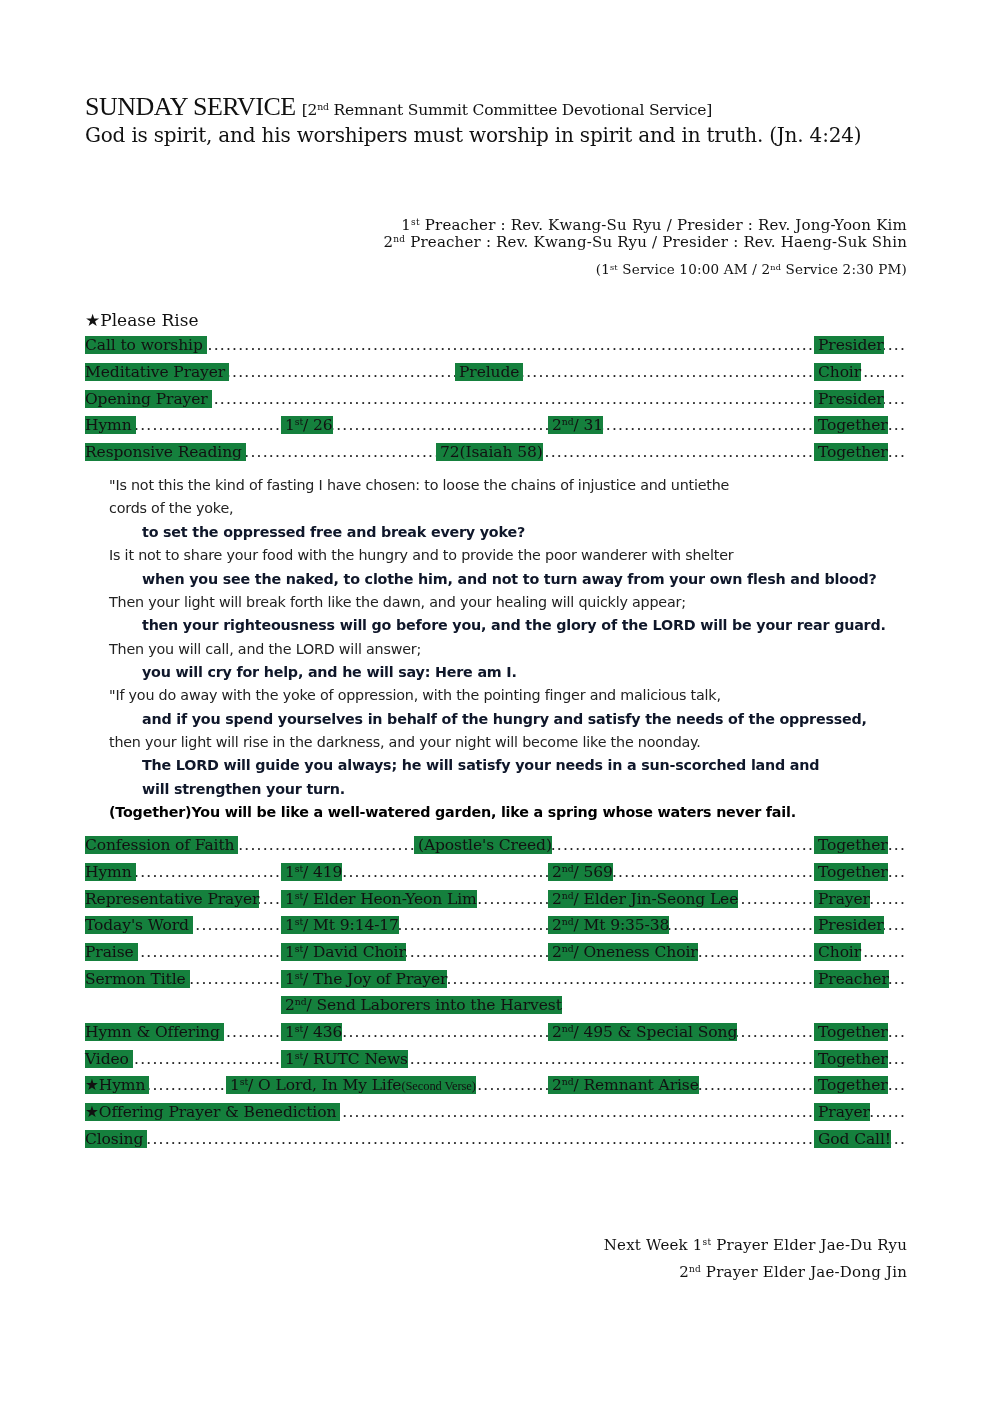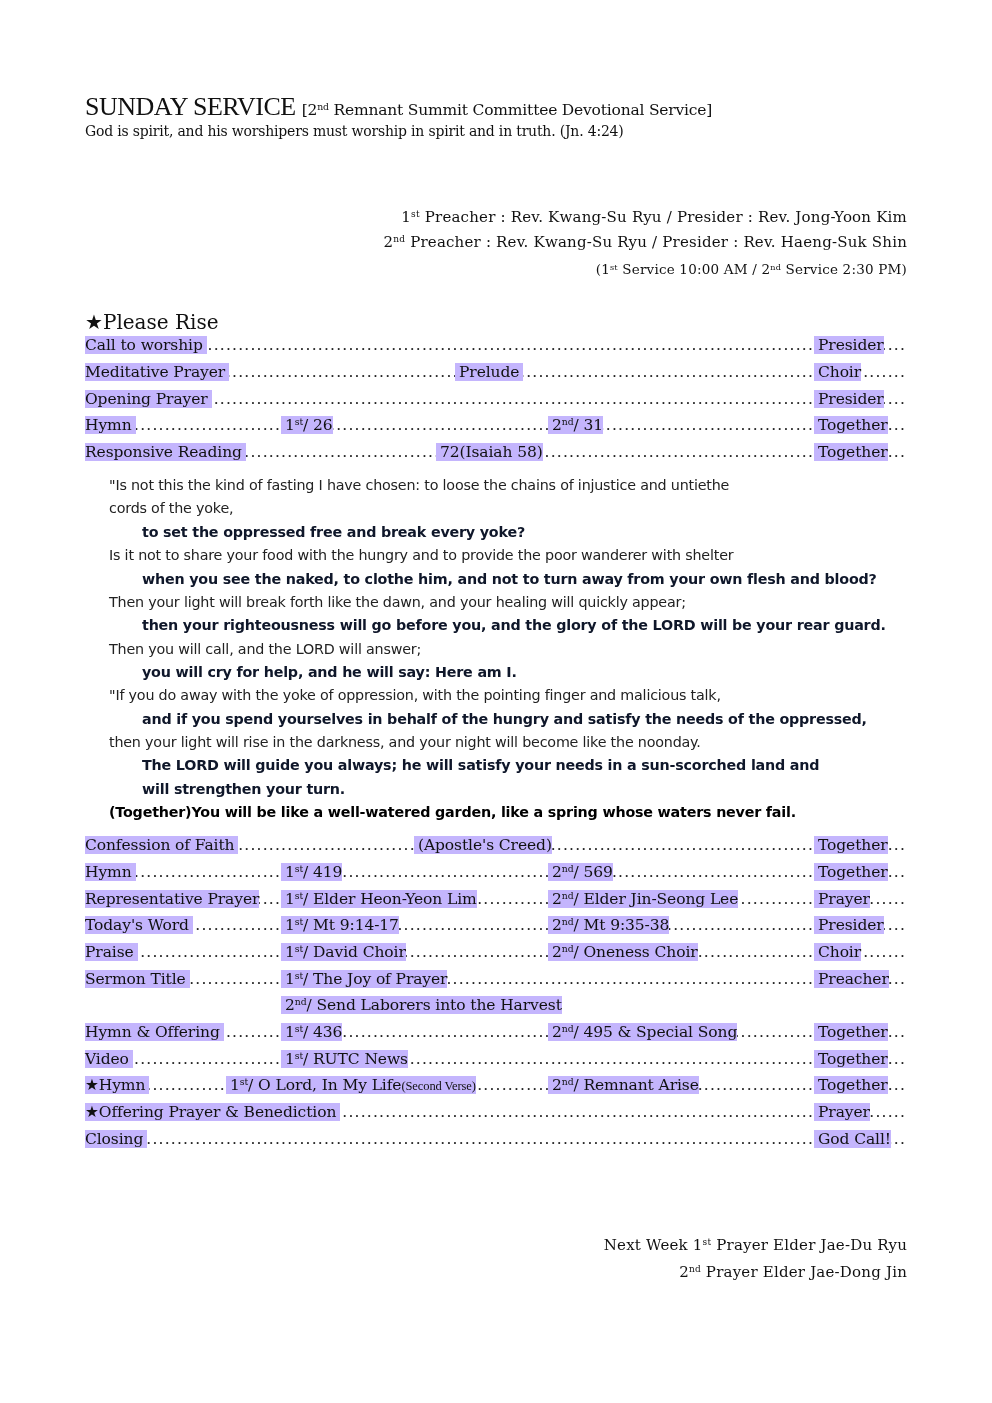--- a/index.html
+++ b/index.html
@@ -1,49 +1,49 @@
 <!DOCTYPE html>
 <html><head>
 <meta charset="utf-8">
 <style>
   html, body { margin: 0; padding: 0; background: #ffffff; }
   body { width: 992px; height: 1403px; position: relative; overflow: hidden; color: #111; font-family: "DejaVu Serif", serif; }
   .abs { position: absolute; white-space: nowrap; }
   sup { font-size: 0.6em; vertical-align: 0.55em; line-height: 0; }
   .title { left: 85px; top: 92px; font-family: "Liberation Serif", serif; font-size: 26px; letter-spacing: -0.5px; }
   .title .sub { font-family: "DejaVu Serif", serif; font-size: 15.5px; letter-spacing: -0.2px; }
-  .verse { left: 85px; top: 123px; font-size: 14px; letter-spacing: -0.2px; }
+  .verse { left: 85px; top: 123px; font-size: 20px; letter-spacing: -0.2px; }
   .right { right: 85px; text-align: right; font-size: 15px; letter-spacing: 0.2px; }
   .times { font-size: 13.5px; }
 
   .row { position: absolute; left: 85px; width: 822px; height: 22px; font-size: 15.5px; letter-spacing: -0.1px; }
-  .row .cell { position: absolute; top: 0; white-space: nowrap; background: #c4b5fd; padding-right: 4px; }
+  .row .cell { position: absolute; top: 0; white-space: nowrap; background: #15803d; padding-right: 4px; }
   .row .lead { position: absolute; top: 0; left: 0; right: 0; overflow: hidden; white-space: nowrap; color: #222; letter-spacing: 1.2px; }
   .row .cell.r { padding-right: 0; padding-left: 4px; }
   .small { font-size: 12.5px; font-family: "Liberation Serif", serif; }
 
   .reading { position: absolute; font-family: "DejaVu Sans", sans-serif; font-size: 14.3px; white-space: nowrap; letter-spacing: -0.2px; }
   .reading.l { left: 109px; font-weight: normal; color: #222; }
   .reading.p { left: 142px; font-weight: bold; color: #0f172a; }
   .reading.t { left: 109px; font-weight: bold; color: #000; }
 </style>
 </head>
 <body>
 
 <div class="abs title">
   <span>SUNDAY SERVICE</span>
   <span class="sub"><span>[2</span><sup>nd</sup><span> Remnant Summit Committee Devotional Service]</span></span>
 </div>
 <div class="abs verse">God is spirit, and his worshipers must worship in spirit and in truth. (Jn. 4:24)</div>
 
-<div class="abs right" style="top:208px;"><span>1</span><sup>st</sup><span> Preacher : Rev. Kwang-Su Ryu / Presider : Rev. Jong-Yoon Kim</span></div>
+<div class="abs right" style="top:216px;"><span>1</span><sup>st</sup><span> Preacher : Rev. Kwang-Su Ryu / Presider : Rev. Jong-Yoon Kim</span></div>
 <div class="abs right" style="top:233px;"><span>2</span><sup>nd</sup><span> Preacher : Rev. Kwang-Su Ryu / Presider : Rev. Haeng-Suk Shin</span></div>
 <div class="abs right times" style="top:261px;"><span>(1</span><sup>st</sup><span> Service 10:00 AM / 2</span><sup>nd</sup><span> Service 2:30 PM)</span></div>
 
-<div class="abs" style="left:85px; top:310px; font-size:20px;">★Please Rise</div>
+<div class="abs" style="left:85px; top:310px; font-size:17px;">★Please Rise</div>
 
 <div class="row" style="top:336px;">
   <div class="lead dots">............................................................................................................................................................................................................................................................................................................</div>
   <span class="cell" style="left:0">Call to worship</span>
   <span class="cell r" style="left:729px">Presider</span>
 </div>
 
 <div class="row" style="top:363px;">
   <div class="lead dots">............................................................................................................................................................................................................................................................................................................</div>
   <span class="cell" style="left:0">Meditative Prayer</span>

